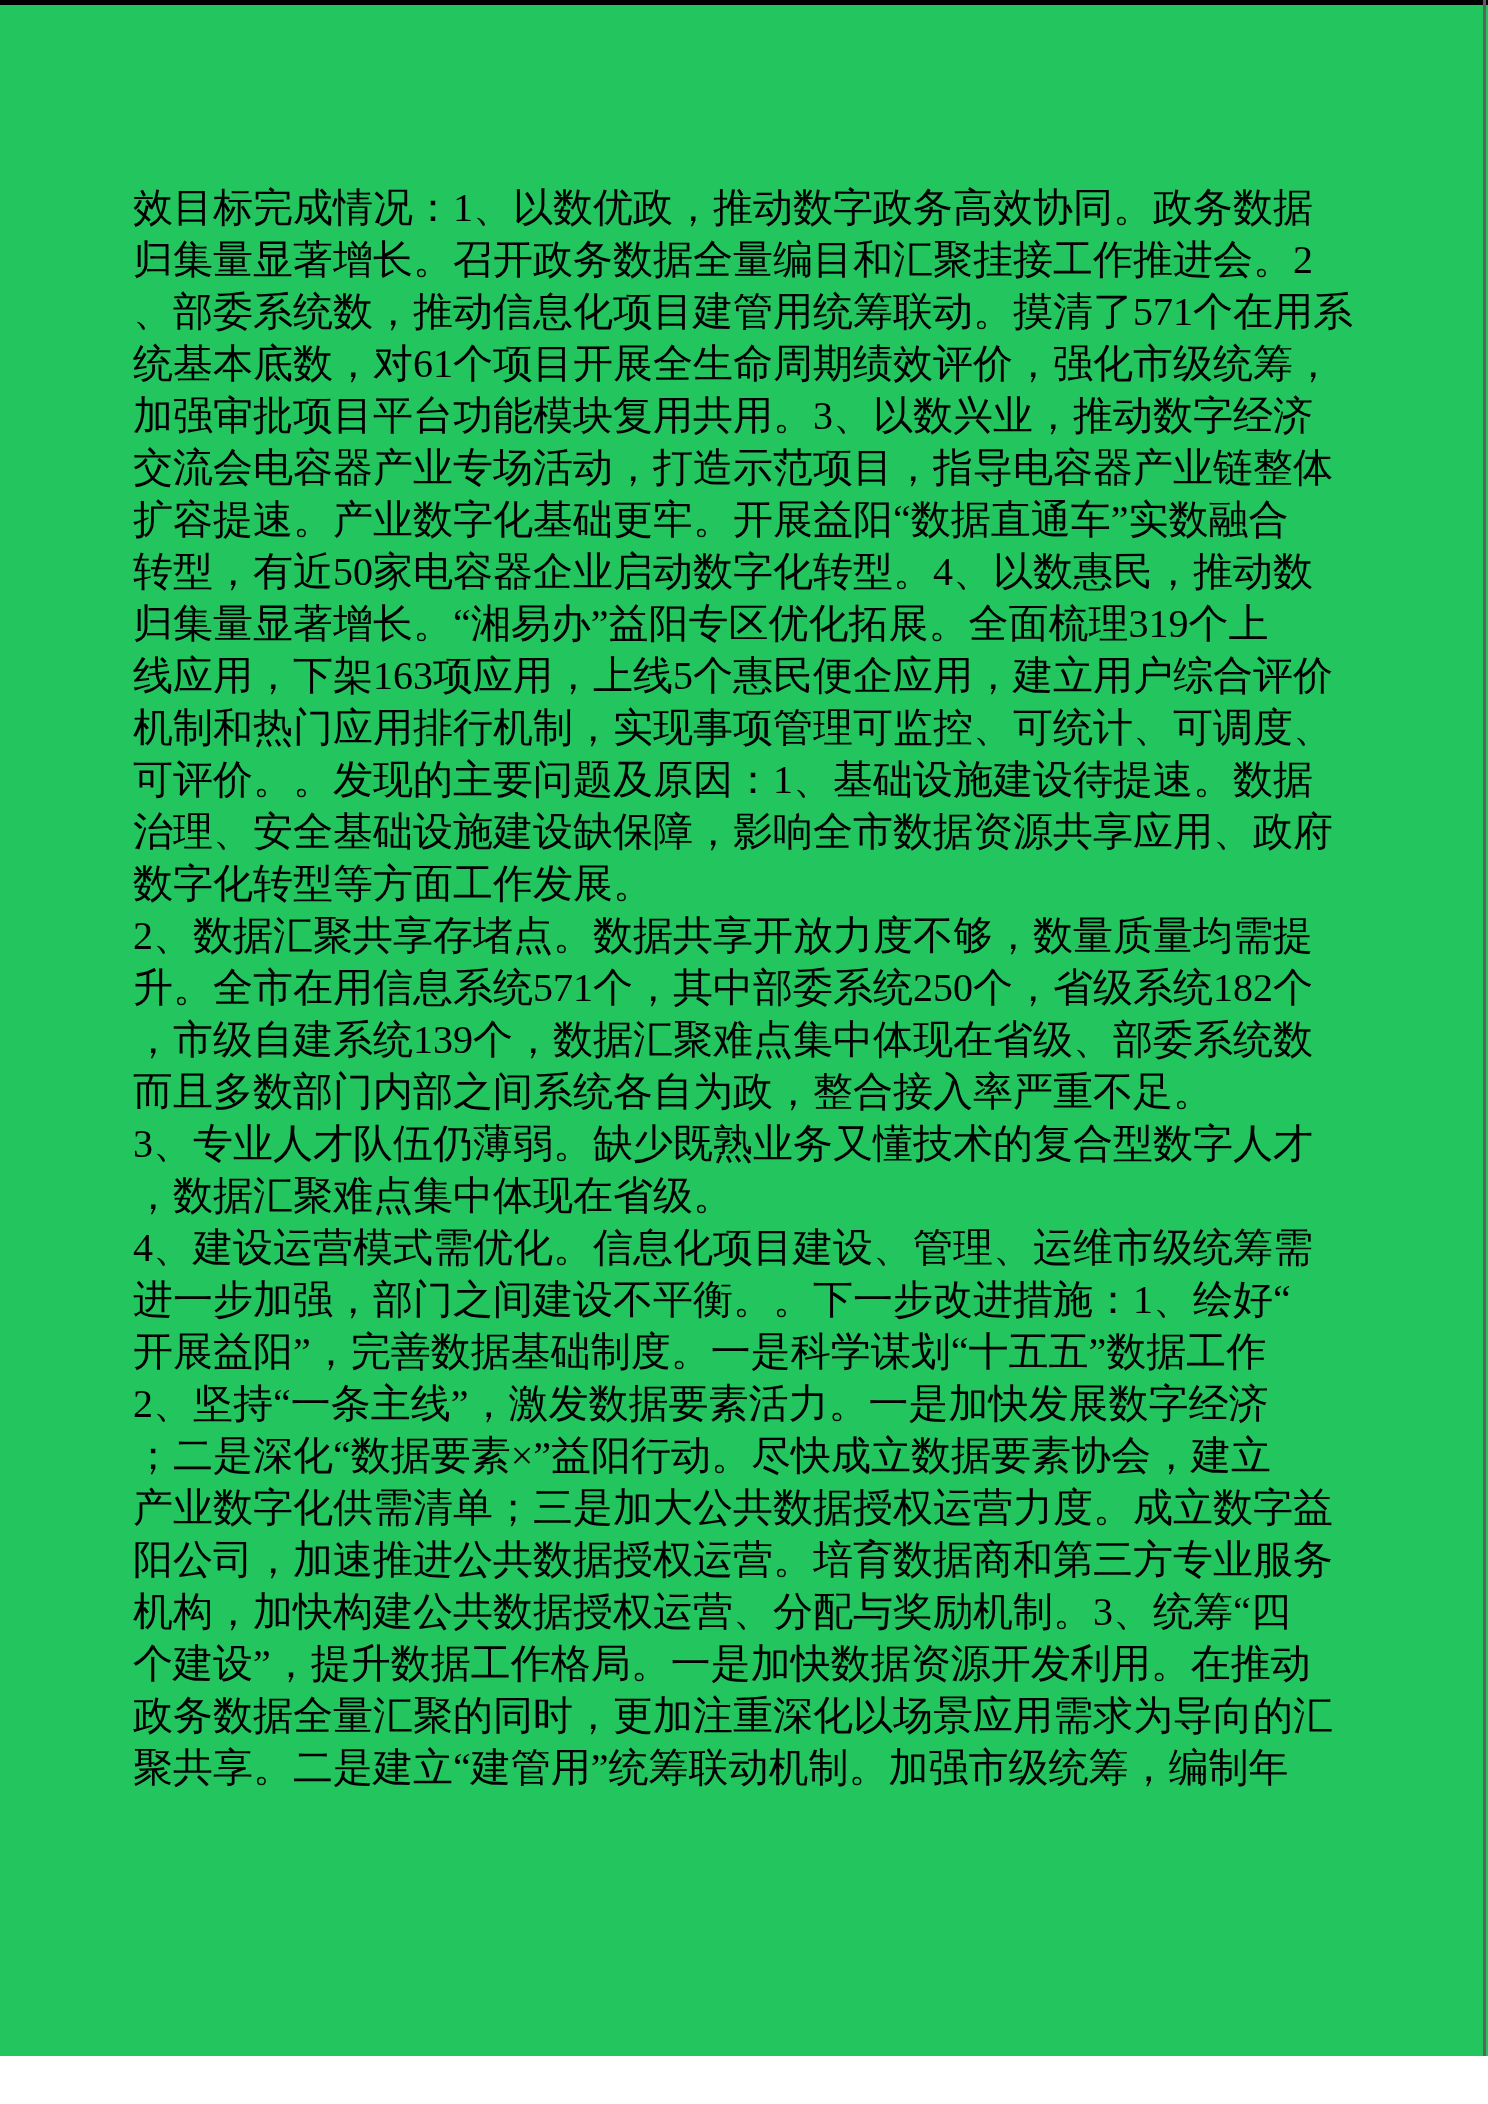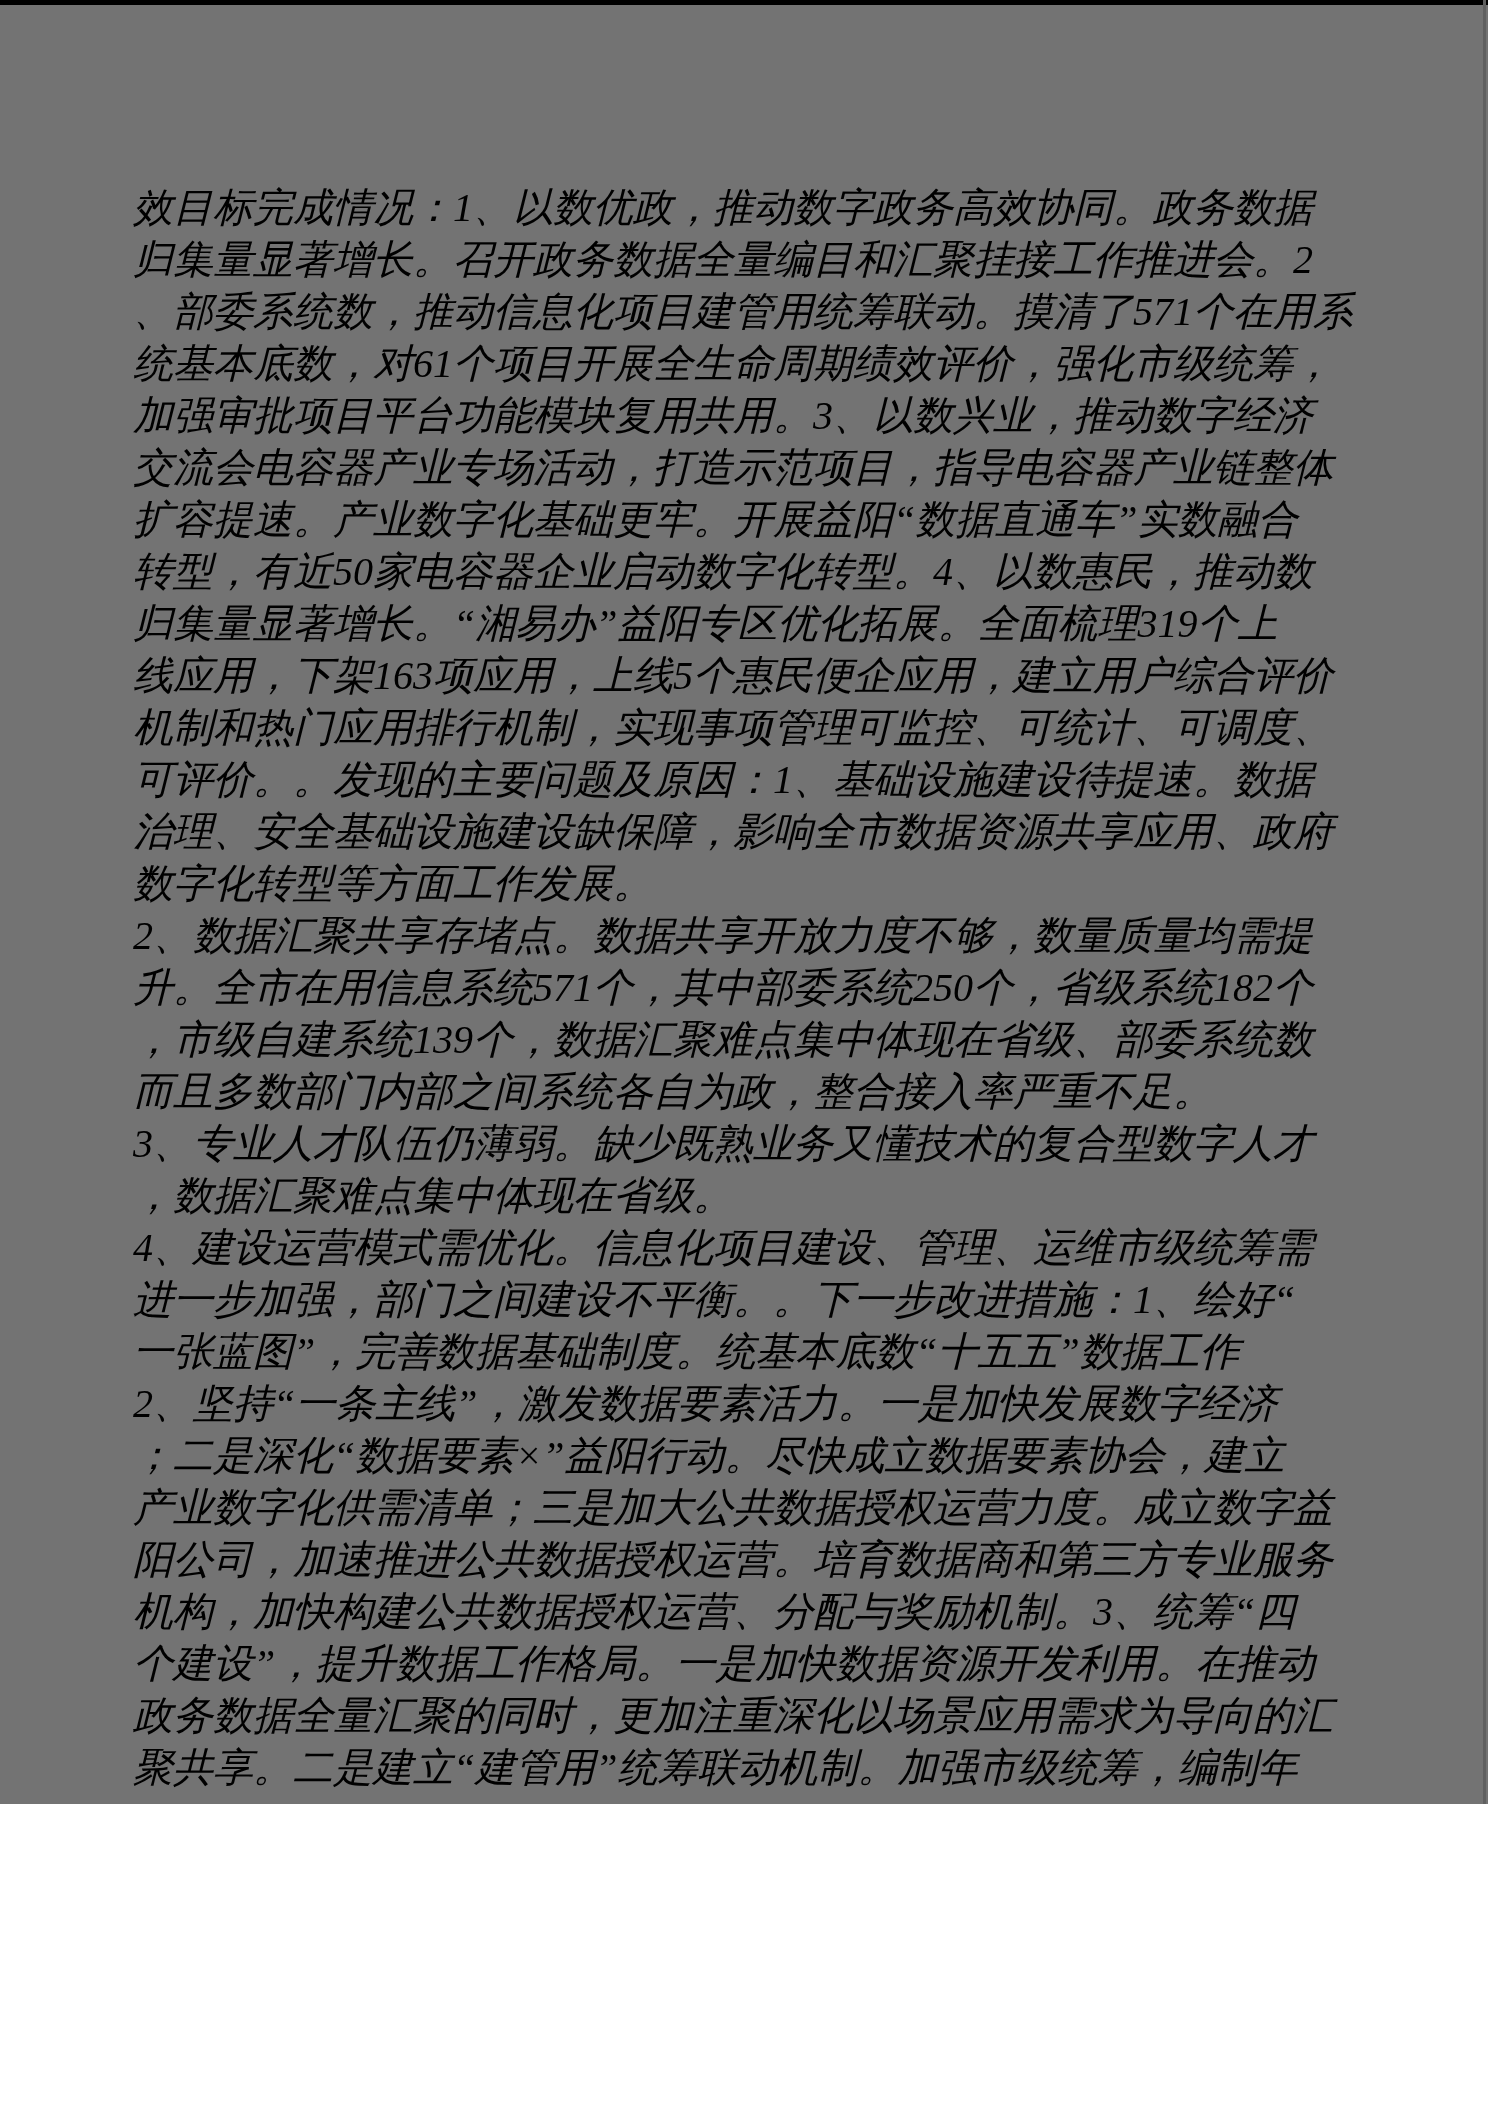--- a/index.html
+++ b/index.html
@@ -3,25 +3,24 @@
 <meta charset="utf-8">
 <style>
   html, body {
     margin: 0;
     padding: 0;
     background: #ffffff;
   }
   .page {
     position: relative;
     width: 1488px;
-    height: 1804px;
-    background: #737373;
+    height: 2056px;
+    background: #22c55e;
     overflow: hidden;
     font-family: "Liberation Serif", "DejaVu Serif", serif;
-    font-style: italic;
   }
   .top-border {
     position: absolute;
     top: 0;
     left: 0;
     width: 100%;
     height: 5px;
     background: #000000;
   }
   .right-border {
@@ -67,21 +66,21 @@
       <div class="text-line">治理、安全基础设施建设缺保障，影响全市数据资源共享应用、政府</div>
       <div class="text-line">数字化转型等方面工作发展。</div>
       <div class="text-line">2、数据汇聚共享存堵点。数据共享开放力度不够，数量质量均需提</div>
       <div class="text-line">升。全市在用信息系统571个，其中部委系统250个，省级系统182个</div>
       <div class="text-line">，市级自建系统139个，数据汇聚难点集中体现在省级、部委系统数</div>
       <div class="text-line">而且多数部门内部之间系统各自为政，整合接入率严重不足。</div>
       <div class="text-line">3、专业人才队伍仍薄弱。缺少既熟业务又懂技术的复合型数字人才</div>
       <div class="text-line">，数据汇聚难点集中体现在省级。</div>
       <div class="text-line">4、建设运营模式需优化。信息化项目建设、管理、运维市级统筹需</div>
       <div class="text-line">进一步加强，部门之间建设不平衡。。下一步改进措施：1、绘好“</div>
-      <div class="text-line">一张蓝图”，完善数据基础制度。统基本底数“十五五”数据工作</div>
+      <div class="text-line">开展益阳”，完善数据基础制度。一是科学谋划“十五五”数据工作</div>
       <div class="text-line">2、坚持“一条主线”，激发数据要素活力。一是加快发展数字经济</div>
       <div class="text-line">；二是深化“数据要素×”益阳行动。尽快成立数据要素协会，建立</div>
       <div class="text-line">产业数字化供需清单；三是加大公共数据授权运营力度。成立数字益</div>
       <div class="text-line">阳公司，加速推进公共数据授权运营。培育数据商和第三方专业服务</div>
       <div class="text-line">机构，加快构建公共数据授权运营、分配与奖励机制。3、统筹“四</div>
       <div class="text-line">个建设”，提升数据工作格局。一是加快数据资源开发利用。在推动</div>
       <div class="text-line">政务数据全量汇聚的同时，更加注重深化以场景应用需求为导向的汇</div>
       <div class="text-line">聚共享。二是建立“建管用”统筹联动机制。加强市级统筹，编制年</div>
     </div>
 </div>

